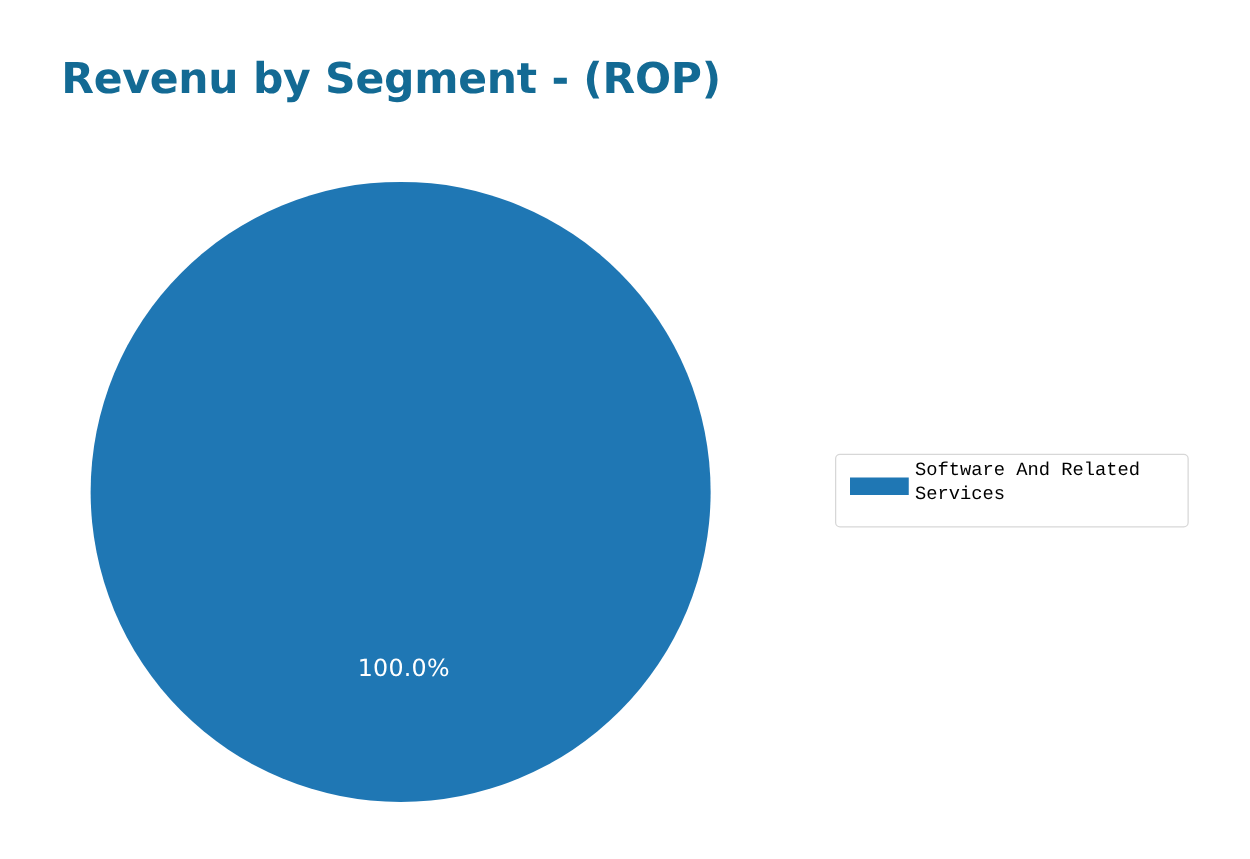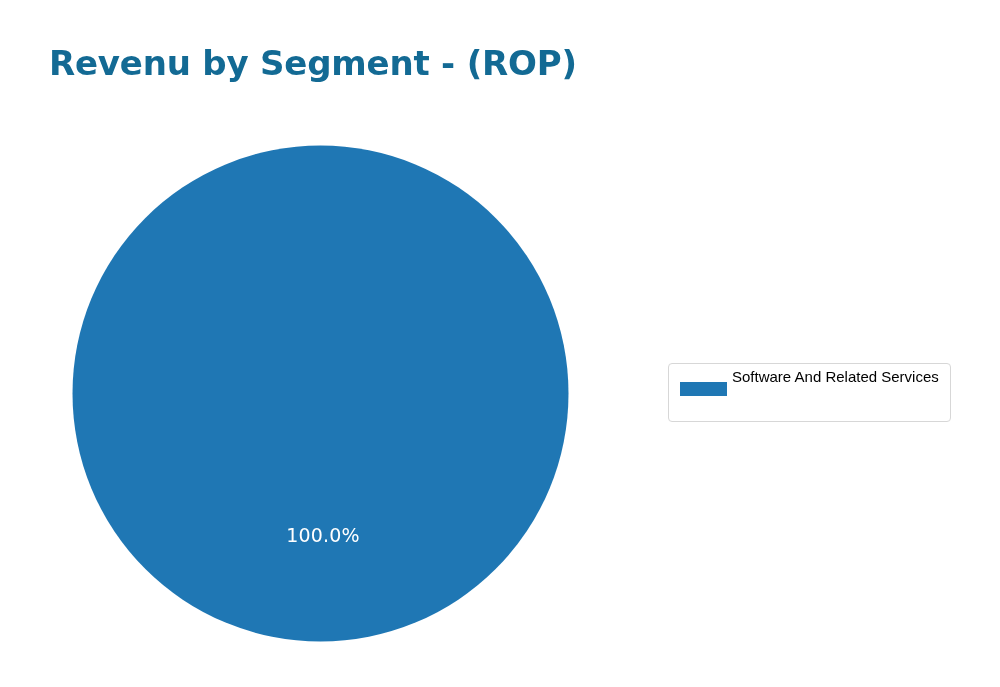--- a/index.html
+++ b/index.html
@@ -90,21 +90,21 @@
     top: 18px;
     width: 47px;
     height: 14px;
     background: #1f77b4;
   }
   .legend-label {
     position: absolute;
     left: 63px;
     top: 3px;
     width: 212px;
-    font-family: Liberation Sans, sans-serif;
+    font-family: Liberation Mono, monospace;
     font-size: 15px;
     line-height: 19px;
     color: #000000;
     white-space: normal;
   }
 </style>
 </head>
 <body>
 
 <div id="figure" style="background: rgb(255, 255, 255);">

